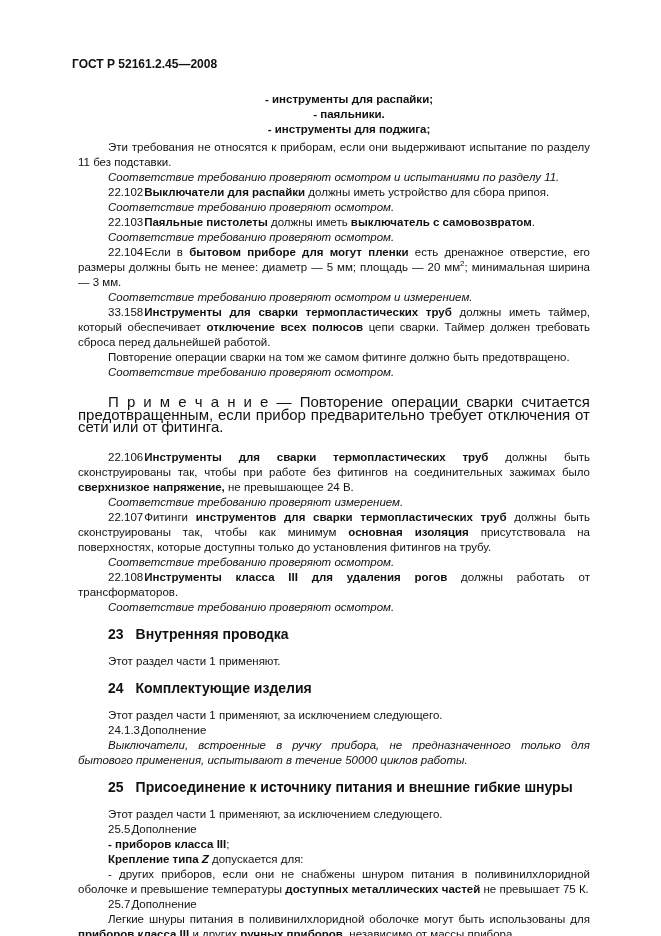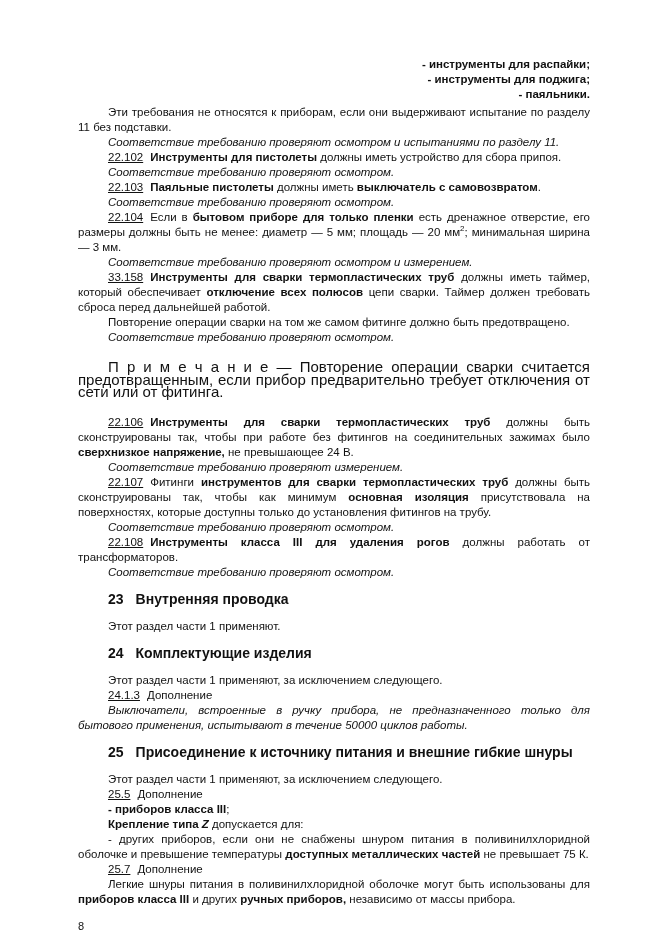--- a/index.html
+++ b/index.html
@@ -19,62 +19,63 @@
     line-height:15px;
     margin:0 0 20px -6px;
   }
   p{
     margin:0;
     font-size:11.5px;
     line-height:15px;
     text-align:justify;
     text-indent:30px;
   }
-  p.bullet-bold{font-weight:bold;text-align:right;}
+  p.bullet-bold{font-weight:bold;text-align:center;}
   p.gap-top{margin-top:3px;}
   .comp{font-style:italic;}
   .note{font-size:15px;line-height:12.5px;margin:16px 0;}
   h2{
     font-size:14px;
     line-height:17px;
     font-weight:bold;
     margin:11px 0;
     text-indent:30px;
   }
-  .cnum{margin-right:7px;text-decoration:underline;}
+  .cnum{margin-right:1px;}
   .hnum{margin-right:12px;}
   .it{font-style:italic;}
   sup{font-size:8px;line-height:0;}
   .page-num{
     margin-top:12px;
     font-size:11px;
     text-indent:0;
     text-align:left;
   }
 </style>
 </head>
 <body>
 
 <div class="page">
 
+  <div class="doc-code">ГОСТ Р 52161.2.45—2008</div>
 
   <p class="bullet-bold">-  инструменты для распайки;</p>
+  <p class="bullet-bold">-  паяльники.</p>
   <p class="bullet-bold">-  инструменты для поджига;</p>
-  <p class="bullet-bold">-  паяльники.</p>
 
   <p class="gap-top">Эти требования не относятся к приборам, если они выдерживают испытание по разделу 11 без подставки.</p>
   <p class="comp">Соответствие требованию проверяют осмотром и испытаниями по разделу 11.</p>
 
-  <p><span class="cnum">22.102</span><b>Инструменты для пистолеты</b><span> должны иметь устройство для сбора припоя.</span></p>
+  <p><span class="cnum">22.102</span><b>Выключатели для распайки</b><span> должны иметь устройство для сбора припоя.</span></p>
   <p class="comp">Соответствие требованию проверяют осмотром.</p>
 
   <p><span class="cnum">22.103</span><b>Паяльные пистолеты</b><span> должны иметь </span><b>выключатель с самовозвратом</b><span>.</span></p>
   <p class="comp">Соответствие требованию проверяют осмотром.</p>
 
-  <p><span class="cnum">22.104</span><span>Если в </span><b>бытовом приборе для только пленки</b><span> есть дренажное отверстие, его размеры должны быть не менее: диаметр — 5 мм; площадь — 20 мм</span><sup>2</sup><span>; минимальная ширина — 3 мм.</span></p>
+  <p><span class="cnum">22.104</span><span>Если в </span><b>бытовом приборе для могут пленки</b><span> есть дренажное отверстие, его размеры должны быть не менее: диаметр — 5 мм; площадь — 20 мм</span><sup>2</sup><span>; минимальная ширина — 3 мм.</span></p>
   <p class="comp">Соответствие требованию проверяют осмотром и измерением.</p>
 
   <p><span class="cnum">33.158</span><b>Инструменты для сварки термопластических труб</b><span> должны иметь таймер, который обеспечивает </span><b>отключение всех полюсов</b><span> цепи сварки. Таймер должен требовать сброса перед дальнейшей работой.</span></p>
   <p>Повторение операции сварки на том же самом фитинге должно быть предотвращено.</p>
   <p class="comp">Соответствие требованию проверяют осмотром.</p>
 
   <p class="note">П р и м е ч а н и е — Повторение операции сварки считается предотвращенным, если прибор предварительно требует отключения от сети или от фитинга.</p>
 
   <p><span class="cnum">22.106</span><b>Инструменты для сварки термопластических труб</b><span> должны быть сконструированы так, чтобы при работе без фитингов на соединительных зажимах было </span><b>сверхнизкое напряжение,</b><span> не превышающее 24 В.</span></p>
   <p class="comp">Соответствие требованию проверяют измерением.</p>

